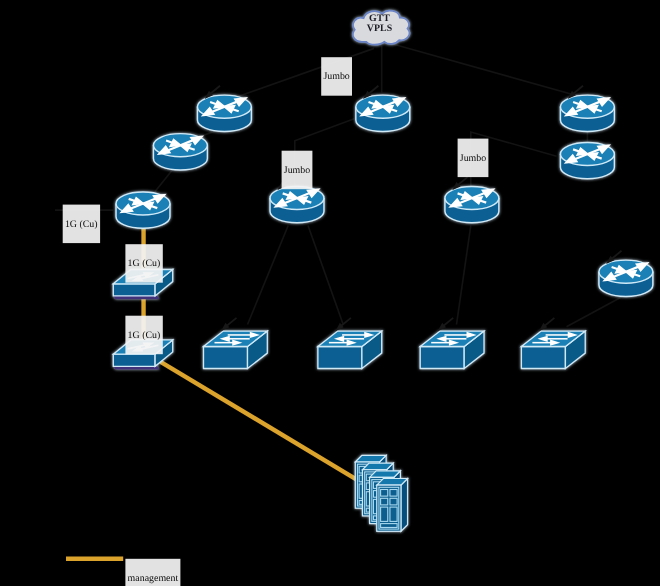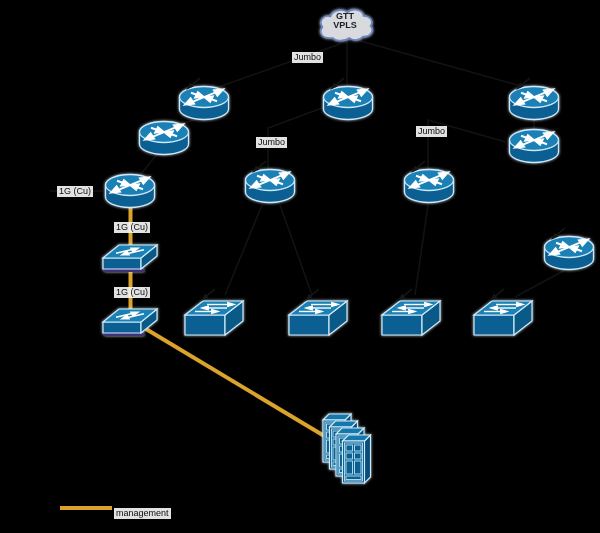--- a/index.html
+++ b/index.html
@@ -1,20 +1,20 @@
 <!DOCTYPE html>
 <html><head>
 <meta charset="utf-8">
 <style>
   html,body{margin:0;padding:0;background:#000;}
   #stage{position:relative;width:600px;height:533px;background:#000;overflow:hidden;
-         font-family:Liberation Sans, sans-serif;}
+         font-family:Liberation Serif, serif;}
   #stage svg{position:absolute;left:0;top:0;}
   .lbl{position:absolute;font-size:9px;line-height:11px;background:rgba(243,243,243,0.93);
-       color:#0a0a0a;padding:0 2px;white-space:nowrap;z-index:5;}
+       color:#0a0a0a;padding:12px 2px;white-space:nowrap;z-index:5;}
   .cloud-lbl{position:absolute;left:317px;top:12px;width:56px;text-align:center;
        font-size:9px;font-weight:bold;line-height:9px;color:#1d1d26;z-index:6;background:transparent;}
   .glow{filter:drop-shadow(0 0 1.5px rgba(220,240,255,0.85));}
 </style>
 </head>
 <body>
 
 <div id="stage">
 
 <svg width="600" height="533" viewBox="0 0 600 533">

